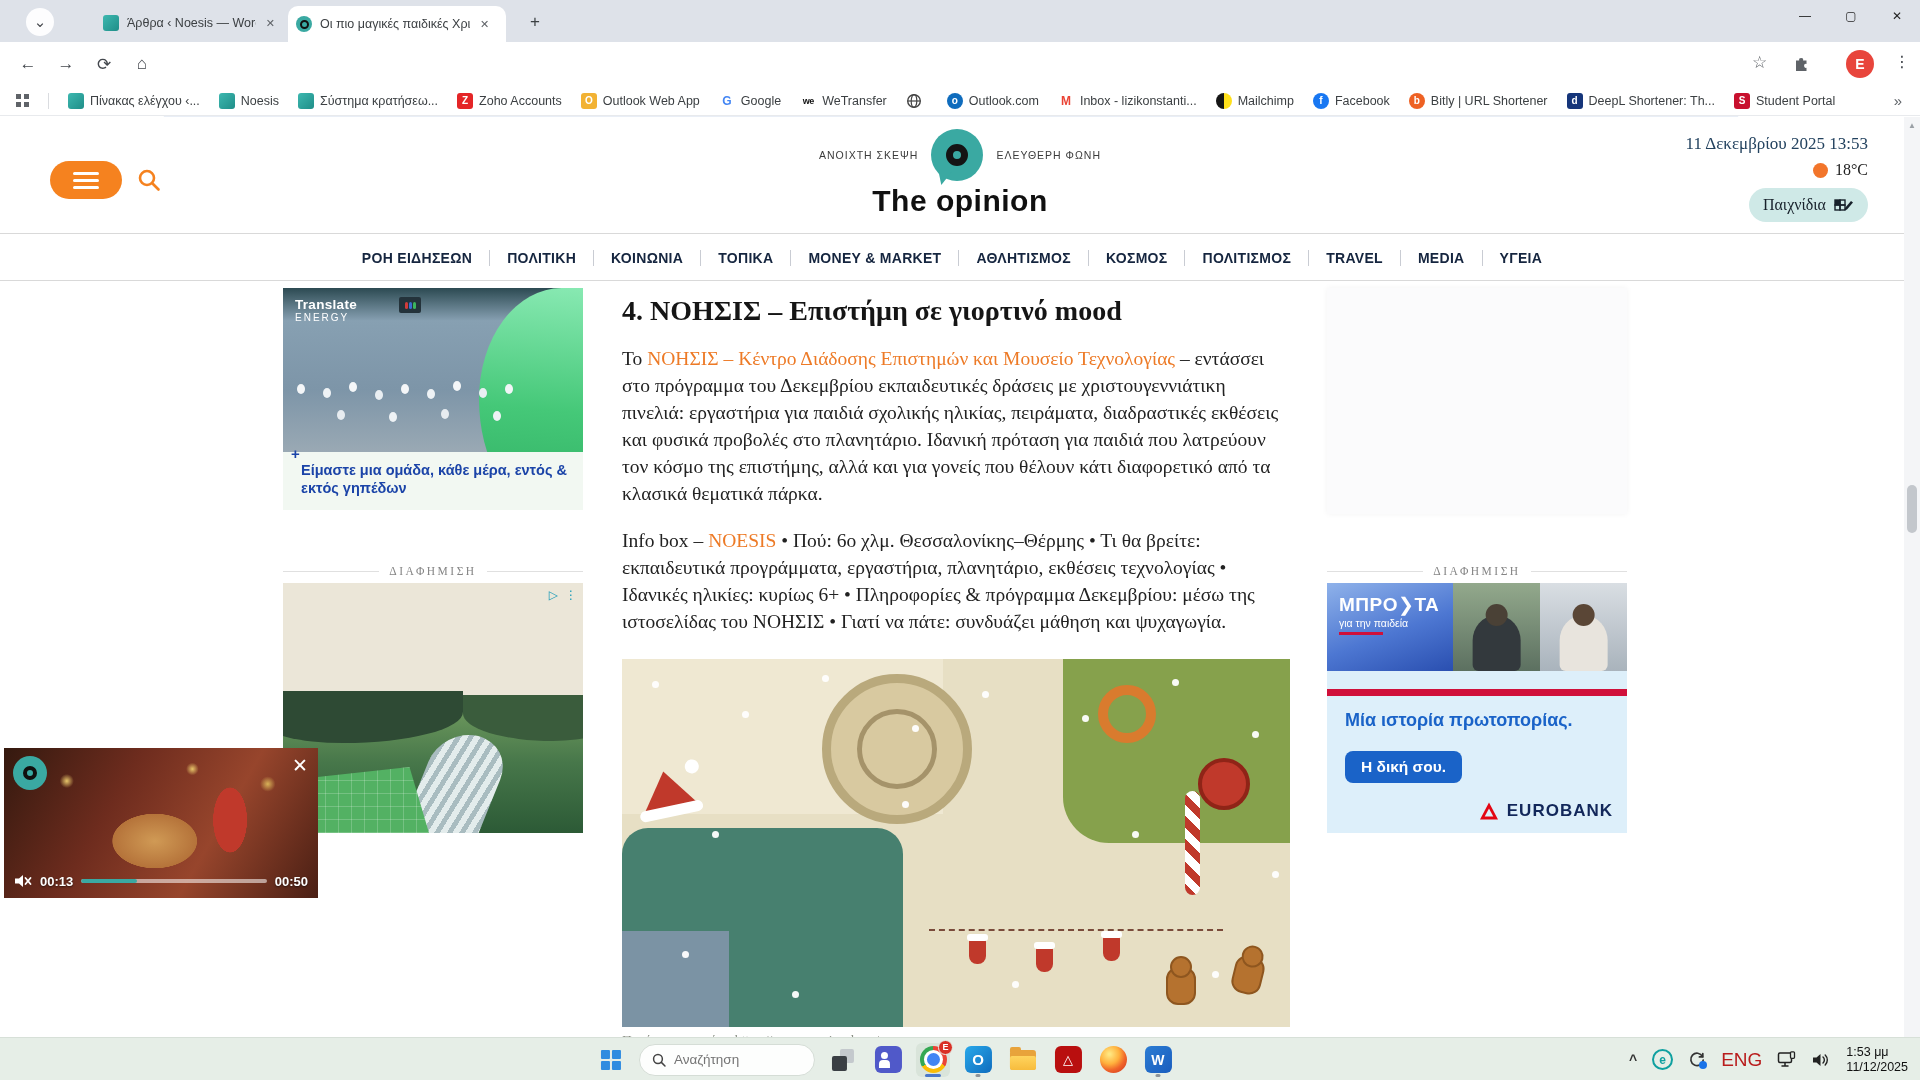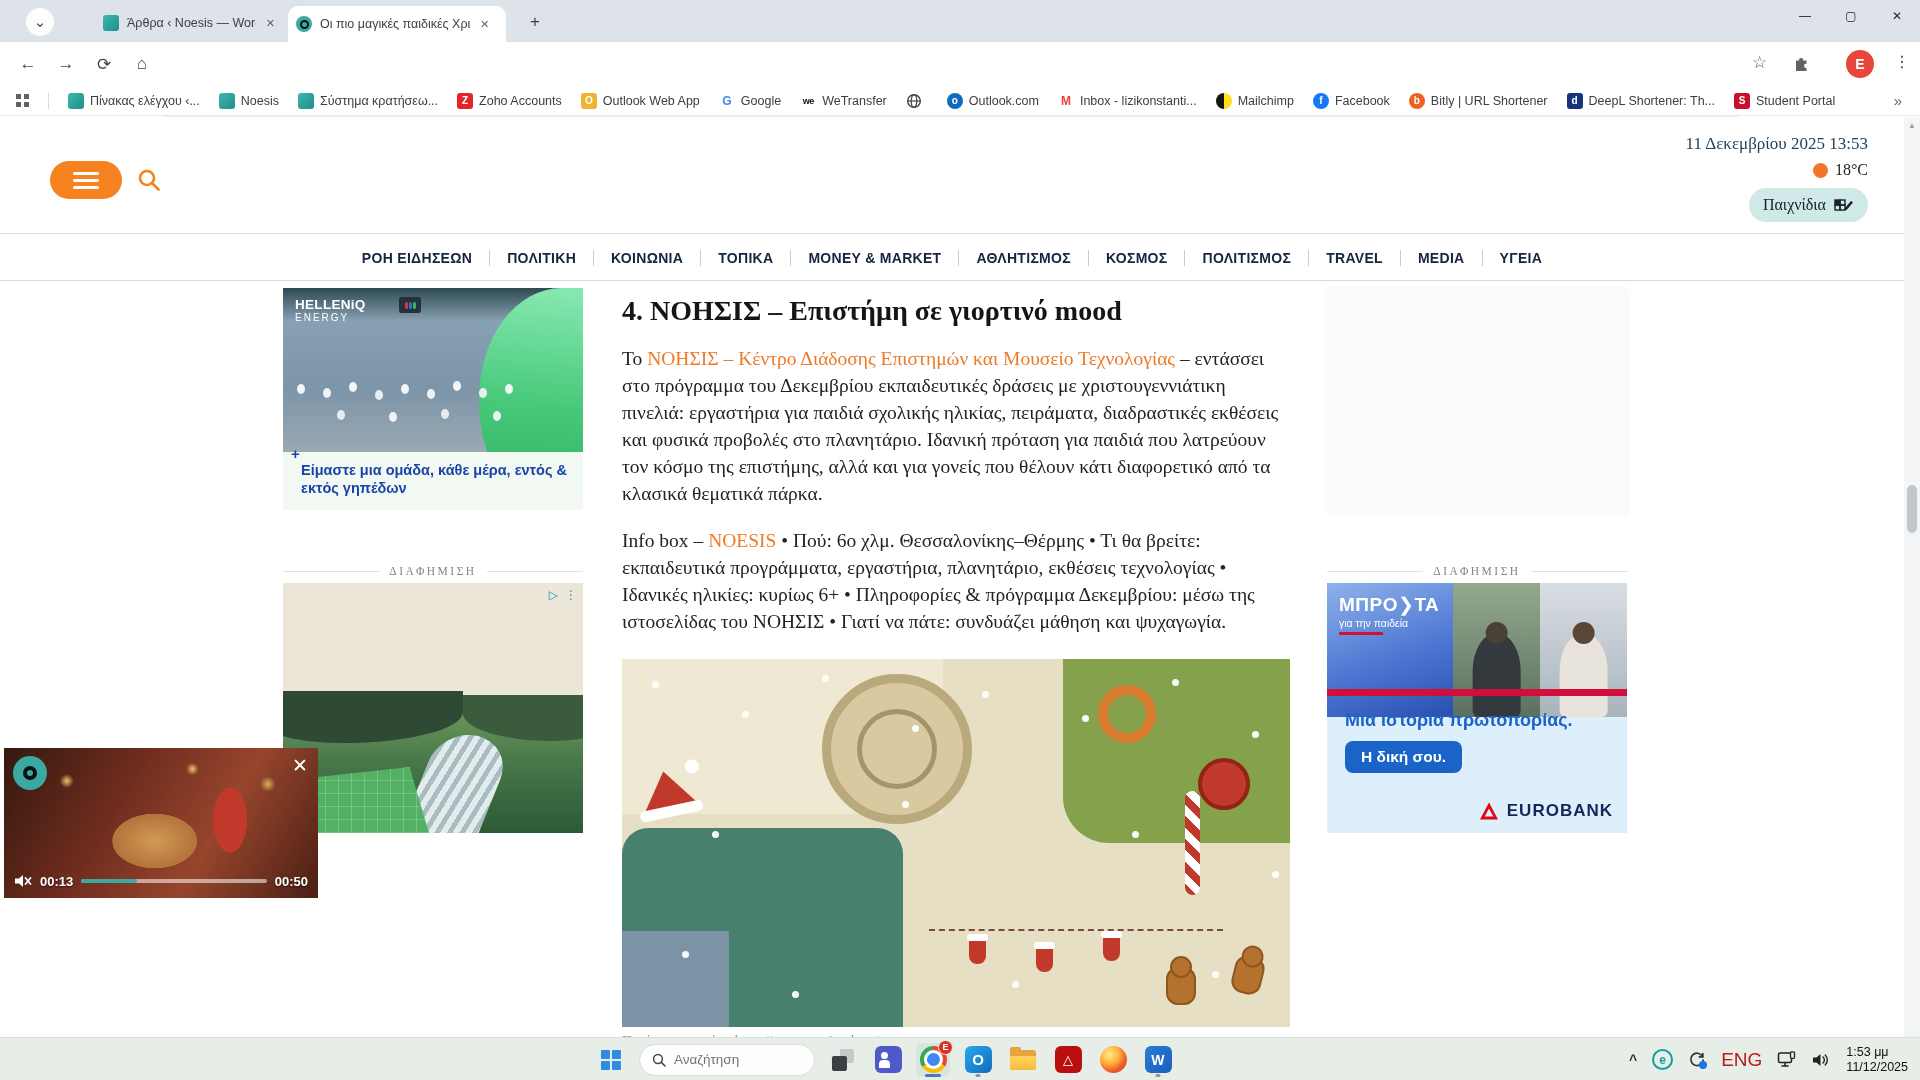--- a/index.html
+++ b/index.html
@@ -135,36 +135,36 @@
   .w-ridge2{position:absolute;right:-30px;top:-10px;width:150px;height:46px;background:#3a5c3c;border-radius:0 0 40% 60%}
   .w-river{position:absolute;left:128px;top:26px;width:74px;height:160px;transform:rotate(14deg) skewX(-8deg);
     background:repeating-linear-gradient(100deg,#e3ecec 0 6px,#a9bcc0 6px 11px);border-radius:40px}
   .w-grid{position:absolute;left:16px;bottom:0;width:130px;height:66px;background:#53b163;
     background-image:linear-gradient(#fff3 1px,transparent 1px),linear-gradient(90deg,#fff3 1px,transparent 1px);
     background-size:13px 13px;clip-path:polygon(0 18%,85% 0,100% 100%,0 100%)}
 
   
   .slot-empty{position:absolute;left:0;top:0;width:300px;height:226px;background:#fbfbfc;box-shadow:0 0 6px rgba(0,0,0,.05)}
   .ad-eurobank{position:absolute;left:0;top:295px;width:300px;height:250px;background:#ddeffa;overflow:hidden}
-  .eb-top{position:absolute;left:0;top:0;right:0;height:134px}
+  .eb-top{position:absolute;left:0;top:0;right:0;height:88px}
   .eb-panel{position:absolute;left:0;top:0;width:42%;height:100%;background:linear-gradient(160deg,#8fb2ea 0%,#4d77d2 55%,#2a4fb0 100%);padding:10px 0 0 12px}
   .eb-brand{color:#fff;font-size:19px;font-weight:bold;letter-spacing:.5px}
   .eb-sub{color:#fff;font-size:10.5px;margin-top:1px}
   .eb-sub::after{content:"";display:block;width:44px;height:3px;background:#d0103a;margin-top:3px}
   .eb-ph{position:absolute;top:0;height:100%}
   .eb-ph1{left:42%;width:29%;background:linear-gradient(180deg,#93a98c 0%,#5c7060 100%)}
   .eb-ph2{left:71%;width:29%;background:linear-gradient(180deg,#d9dee3 0%,#a9b3bc 100%)}
   .eb-fig{position:absolute;bottom:0;left:50%;transform:translateX(-50%);width:56%;height:62%;
     background:#33393d;border-radius:45% 45% 6px 6px}
   .eb-fig::before{content:"";position:absolute;left:50%;top:-12px;transform:translateX(-50%);width:22px;height:22px;border-radius:50%;background:#4a4136}
   .eb-fig.light{background:#e8e4dd}.eb-fig.light::before{background:#5a4636}
   .eb-stripe{position:absolute;left:0;right:0;top:106px;height:7px;background:#d0103a}
   .eb-bottom{position:absolute;left:0;right:0;top:113px;bottom:0;padding:14px 0 0 18px}
   .eb-headline{color:#1a63c8;font-size:18px;font-weight:bold}
-  .eb-cta{display:inline-block;margin-top:10px;background:#1a63c8;color:#fff;font-size:15.5px;font-weight:bold;
+  .eb-cta{display:inline-block;margin-top:20px;background:#1a63c8;color:#fff;font-size:15.5px;font-weight:bold;
     padding:7px 16px;border-radius:8px}
   .eb-logorow{position:absolute;right:14px;bottom:12px;display:flex;align-items:center;gap:8px}
   .eb-logotext{color:#12275a;font-size:17px;font-weight:bold;letter-spacing:1px}
 
   
   .art-h2{font-family:var(--serif);font-size:28px;font-weight:bold;color:#151515;margin:14px 0 18px}
   .art-p{font-family:var(--serif);font-size:19.5px;line-height:27px;color:#222;margin-bottom:20px}
   .art-link{color:var(--link)}
   .art-image{position:relative;width:668px;height:368px;margin-top:24px;overflow:hidden;background:#e7dfc4}
   .pi-patch{position:absolute}
@@ -405,20 +405,30 @@
         <i></i>
         <i></i>
       </div>
     <span class="hdr-search">
       <svg width="26" height="26" viewBox="0 0 26 26">
           <circle cx="11" cy="11" r="7" fill="none" stroke="#f5821f" stroke-width="2.6"></circle>
           <line x1="16.5" y1="16.5" x2="22.5" y2="22.5" stroke="#f5821f" stroke-width="2.6" stroke-linecap="round"></line>
         </svg>
     </span>
 
+    <div class="logo">
+      <div class="tagrow">
+        <span class="tagline">ΑΝΟΙΧΤΗ ΣΚΕΨΗ</span>
+        <span class="bubble">
+            <i></i>
+          </span>
+        <span class="tagline">ΕΛΕΥΘΕΡΗ ΦΩΝΗ</span>
+      </div>
+      <div class="brand">The opinion</div>
+    </div>
 
     <div class="hdr-date">11 Δεκεμβρίου 2025 13:53</div>
     <div class="hdr-temp">
       <span class="tempdot"></span>
       <span>18°C</span>
     </div>
     <div class="games-btn">
       <span>Παιχνίδια</span>
       <svg width="20" height="20" viewBox="0 0 20 20">
         <g stroke="#17212b" stroke-width="1.4" fill="none">
@@ -446,21 +456,21 @@
       <span class="navitem">ΥΓΕΙΑ</span>
     </div>
     <div class="hrline" style="top:163px"></div>
 
     <div class="col-left">
       <div class="ad-helleniq">
         <div class="hel-photo"></div>
         <div class="hel-green"></div>
         <div class="hel-people"></div>
         <div class="hel-logo">
-          <b>HELLENiQ</b>
+          <b>Translate</b>
           <span>ENERGY</span>
         </div>
         <div class="hel-para">
             <i></i>
             <i></i>
             <i></i>
           </div>
         <div class="hel-text">
           <span class="hel-plus">+</span>
           <p>Είμαστε μια ομάδα, κάθε μέρα, εντός &amp; εκτός γηπέδων</p>

